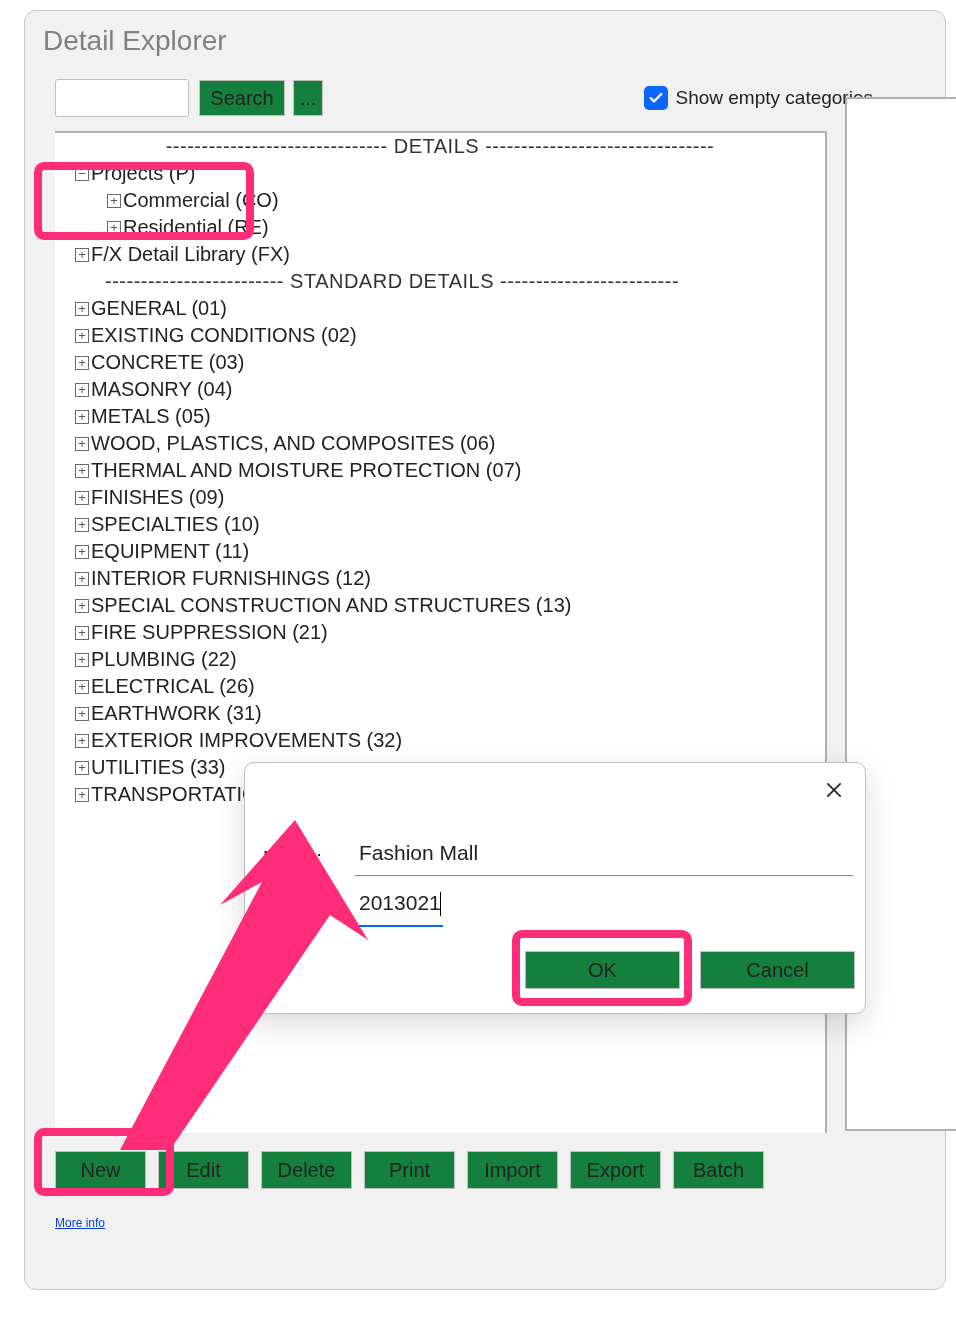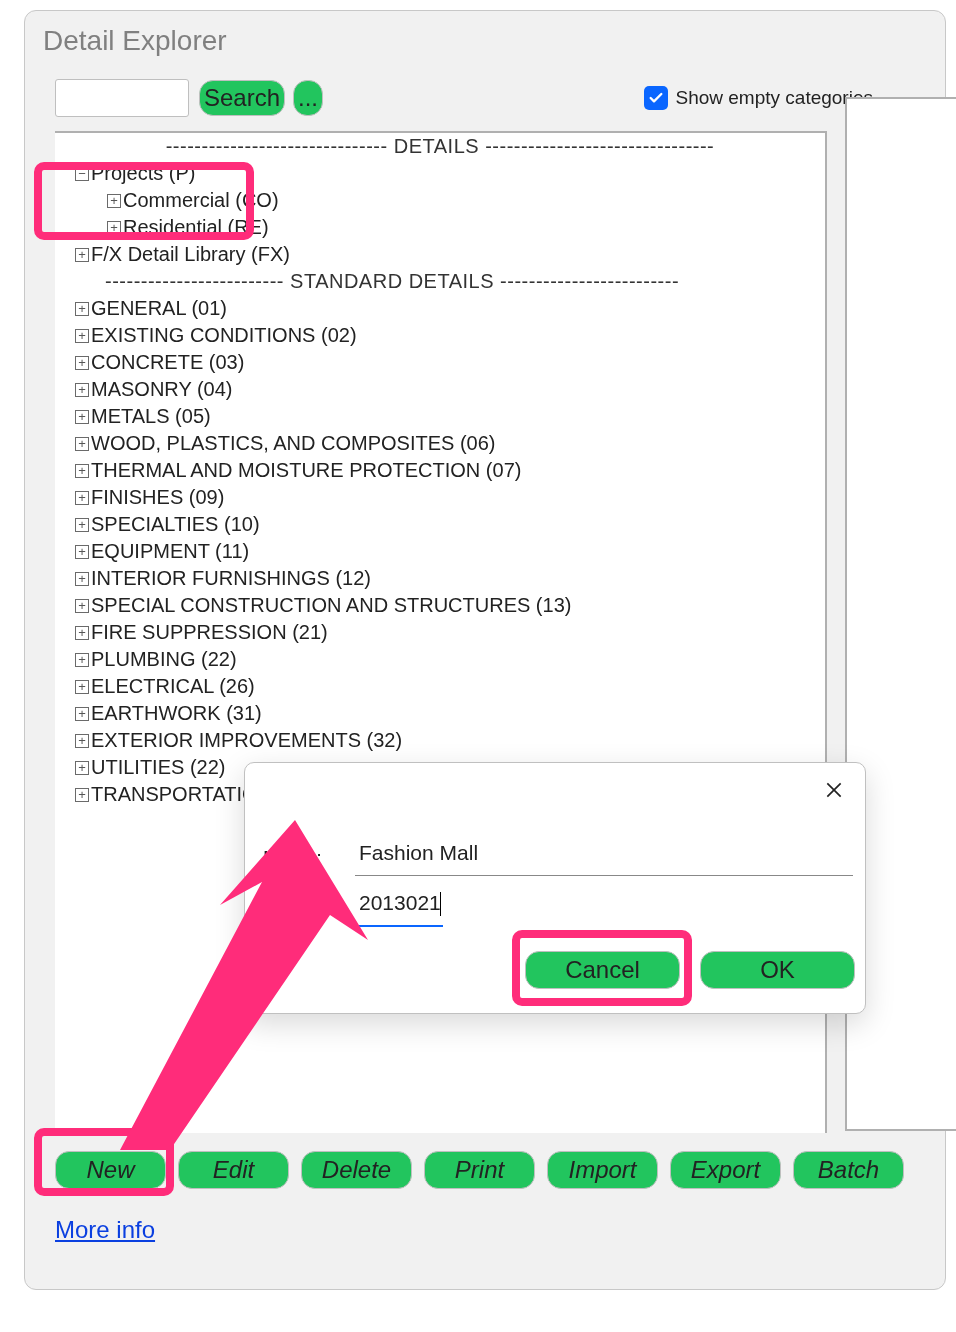--- a/index.html
+++ b/index.html
@@ -39,24 +39,24 @@
     height: 36px;
     border: 1px solid #bfbfbf;
     background: #fff;
     border-radius: 3px;
   }
   .btn {
     display: flex;
     align-items: center;
     justify-content: center;
     border: 1px solid #bfbfbf;
-    background: #22c55e;
-    border-radius: 14px;
+    background: #15803d;
+    border-radius: 0;
     color: #222;
-    font-size: 24px;
+    font-size: 20px;
     cursor: pointer;
     box-sizing: border-box;
   }
   .search-btn { width: 86px; height: 36px; margin-left: 10px; }
   .more-btn   { width: 30px;  height: 36px; margin-left: 8px; }
   .checkbox-wrap {
     display: flex;
     align-items: center;
     margin-left: auto;
     margin-right: 54px;
@@ -124,28 +124,28 @@
     border-right: none;
     background: #fff;
   }
   .bottom-buttons {
     position: absolute;
     left: 30px;
     top: 1140px;
     display: flex;
     gap: 12px;
   }
-  .bottom-buttons .btn { width: 111px; height: 38px; font-style: italic; }
+  .bottom-buttons .btn { width: 91px; height: 38px; }
   .more-info {
     position: absolute;
     left: 30px;
     top: 1205px;
     color: #0a3fe0;
     text-decoration: underline;
-    font-size: 24px;
+    font-size: 12px;
     cursor: pointer;
   }
   
   .dialog {
     position: absolute;
     left: 244px;
     top: 762px;
     width: 620px;
     height: 250px;
     background: #fff;
@@ -301,21 +301,21 @@
         <div class="tree-line" style="padding-left: 20px;">
           <span class="expander">+</span>
           <span class="tree-label">EARTHWORK (31)</span>
         </div>
         <div class="tree-line" style="padding-left: 20px;">
           <span class="expander">+</span>
           <span class="tree-label">EXTERIOR IMPROVEMENTS (32)</span>
         </div>
         <div class="tree-line" style="padding-left: 20px;">
           <span class="expander">+</span>
-          <span class="tree-label">UTILITIES (22)</span>
+          <span class="tree-label">UTILITIES (33)</span>
         </div>
         <div class="tree-line" style="padding-left: 20px;">
           <span class="expander">+</span>
           <span class="tree-label">TRANSPORTATION (34)</span>
         </div>
       </div>
   </div>
 
   <div class="right-pane"></div>
 
@@ -340,22 +340,22 @@
   </div>
   <div class="form-row name">
     <span class="form-label">Name:</span>
     <span class="form-input">Fashion Mall</span>
   </div>
   <div class="form-row code">
     <span class="form-label">Code:</span>
     <span class="form-input code"><span>2013021</span><span class="caret"></span></span>
   </div>
   <div class="dialog-btns">
+    <div class="btn">OK</div>
     <div class="btn">Cancel</div>
-    <div class="btn">OK</div>
   </div>
 </div>
 
 <div class="highlight-rect" style="left:34px; top:162px; width:220px; height:78px"></div>
 <div class="highlight-rect" style="left:34px; top:1128px; width:140px; height:68px"></div>
 <div class="highlight-rect" style="left:512px; top:930px; width:180px; height:76px"></div>
 
 <svg class="arrow" style="left:90px; top:820px; width:280px; height:340px" viewBox="0 0 280 340">
   <defs></defs>
   <polygon points="30,330 80,330 240,95 278,120 205,0 130,85 172,62" fill="#ff2c7a"></polygon>

